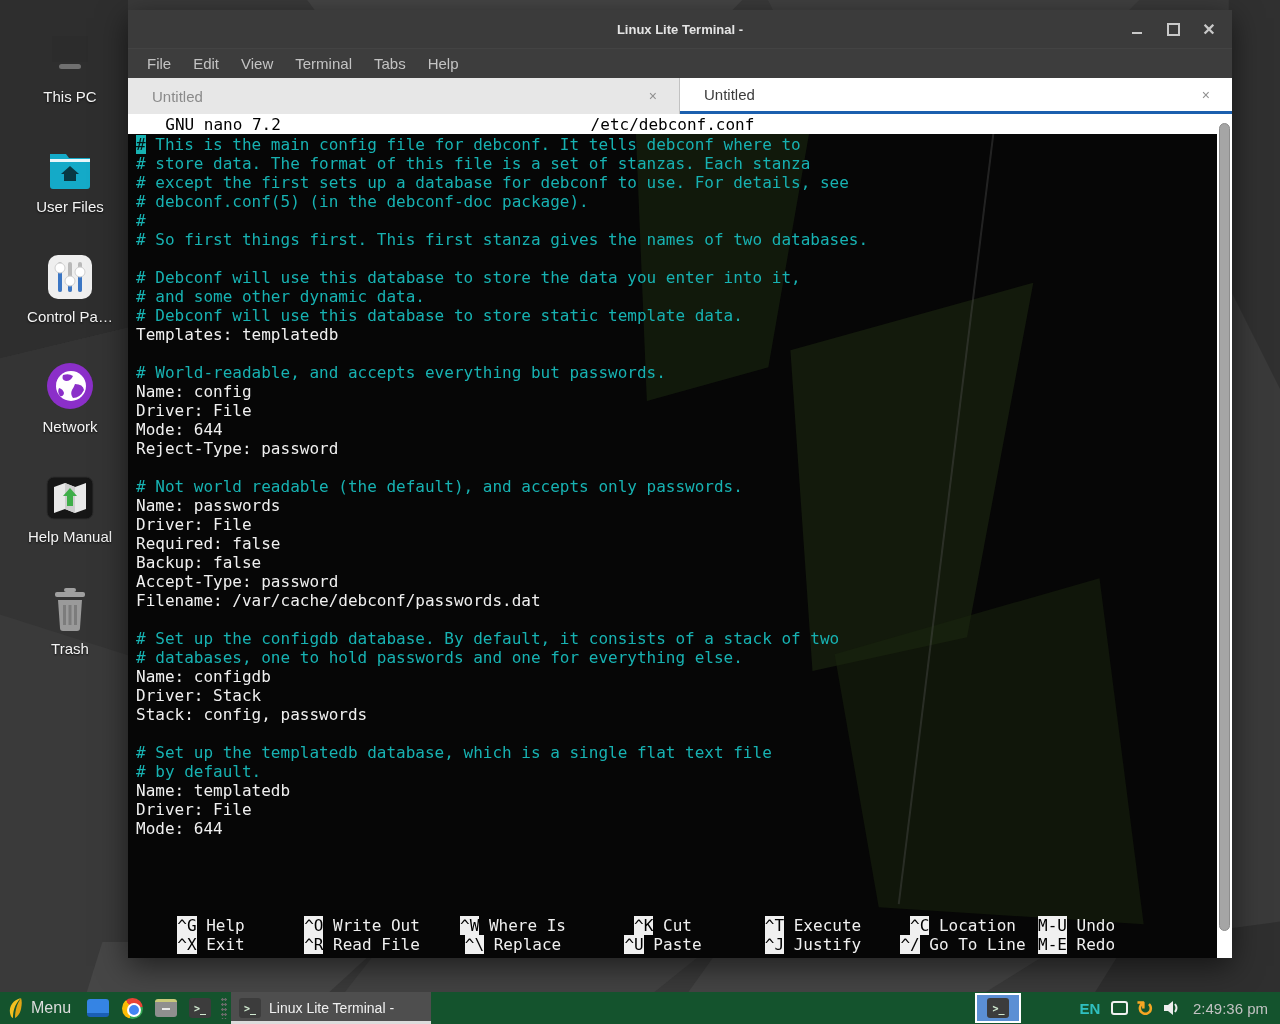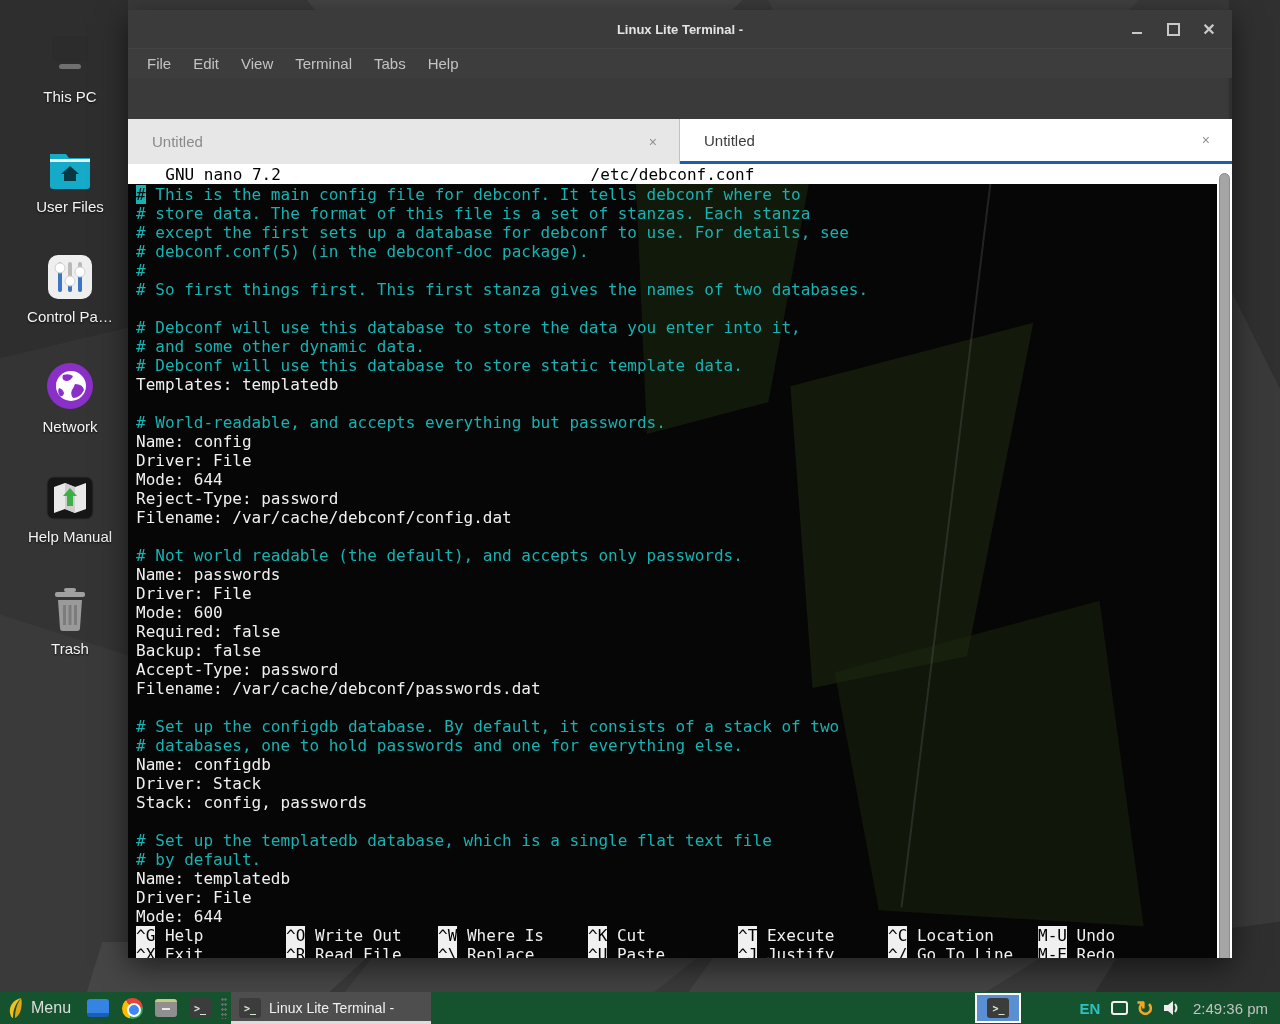--- a/index.html
+++ b/index.html
@@ -43,21 +43,21 @@
              align-items:center; justify-content:center; cursor:default; }
   .wb-min::after  { content:""; width:10px; border-bottom:2px solid #c9c9c9; margin-top:8px; }
   .wb-max::after  { content:""; width:9px; height:9px; border:2px solid #c9c9c9; }
   .wb-close { font-size:16px; font-weight:bold; }
 
   .menubar { height:30px; background:#3d3d3d; display:flex; align-items:center;
              padding-left:8px; flex:0 0 auto; border-top:1px solid #434343; }
   .menu-item { color:#c3c3c3; font-size:15px; padding:0 11px; height:100%;
                display:flex; align-items:center; cursor:default; }
 
-  .tabbar { height:45px; display:flex; flex:0 0 auto; background:#a3a3a3;margin-top:41px; }
+  .tabbar { height:36px; display:flex; flex:0 0 auto; background:#a3a3a3; }
   .tab { flex:1 1 50%; display:flex; align-items:center; position:relative; padding-left:24px; }
   .tab-inactive { background:#e7e7e7; border-right:1px solid #c2c2c2; }
   .tab-inactive .tab-label { color:#8a8a8a; }
   .tab-active { background:#ffffff; border-bottom:3px solid #1b5fae; }
   .tab-active .tab-label { color:#3b3b3b; }
   .tab-label { font-size:15px; }
   .tab-close { position:absolute; right:22px; font-size:14px; color:#8f8f8f; cursor:default; }
 
   
   .terminal { flex:1 1 auto; display:flex; background:#060606; position:relative; overflow:hidden; }
@@ -67,21 +67,21 @@
                align-items:center; flex:0 0 auto; }
   .nano-ver { margin-left:18px; white-space:pre; }
   .nano-file { position:absolute; left:0; right:0; text-align:center; }
   .term-lines { flex:1 1 auto; padding:1px 0 0 8px; position:relative; }
   .tline { height:19px; line-height:19px; white-space:pre; color:#f0f0f0; }
   .tline.comment { color:#17b2b2; }
   .cursor { background:#17b2b2; color:#041414; }
 
   .shortcuts { flex:0 0 auto; padding:0 0 4px 8px; }
   .srow { display:flex; height:19px; line-height:19px; }
-  .scol { flex:0 0 150px; white-space:pre; color:#f0f0f0; overflow:visible; }
+  .scol { flex:0 0 150px; white-space:pre; color:#f0f0f0; overflow:visible;text-align:center; }
   .scol:nth-child(2){ flex-basis:152px; } .scol:last-child{ flex-basis:auto; }
   .skey { background:#f0f0f0; color:#000; }
 
   .watermark { position:absolute; inset:0; z-index:1; pointer-events:none; }
   .wm { position:absolute; inset:0; }
   .wm1 { background:#1c2a10; opacity:.55; clip-path:polygon(46% 2%,62% 0%,58% 30%,47% 34%); }
   .wm2 { background:#202e12; opacity:.5;  clip-path:polygon(60% 28%,82% 20%,76% 62%,62% 66%); }
   .wm3 { background:#1a260e; opacity:.5;  clip-path:polygon(64% 64%,88% 55%,92% 96%,68% 94%); }
   .wmline { position:absolute; left:74%; top:2%; width:2px; height:92%;
             background:#5a5a5a; opacity:.35; transform:rotate(7deg); }
@@ -275,26 +275,24 @@
           <div class="tline comment"># Debconf will use this database to store the data you enter into it,</div>
           <div class="tline comment"># and some other dynamic data.</div>
           <div class="tline comment"># Debconf will use this database to store static template data.</div>
           <div class="tline">Templates: templatedb</div>
           <div class="tline">&nbsp;</div>
           <div class="tline comment"># World-readable, and accepts everything but passwords.</div>
           <div class="tline">Name: config</div>
           <div class="tline">Driver: File</div>
           <div class="tline">Mode: 644</div>
           <div class="tline">Reject-Type: password</div>
-          <div class="tline">Filename: /var/cache/debconf/config.dat</div>
           <div class="tline">&nbsp;</div>
           <div class="tline comment"># Not world readable (the default), and accepts only passwords.</div>
           <div class="tline">Name: passwords</div>
           <div class="tline">Driver: File</div>
-          <div class="tline">Mode: 600</div>
           <div class="tline">Required: false</div>
           <div class="tline">Backup: false</div>
           <div class="tline">Accept-Type: password</div>
           <div class="tline">Filename: /var/cache/debconf/passwords.dat</div>
           <div class="tline">&nbsp;</div>
           <div class="tline comment"># Set up the configdb database. By default, it consists of a stack of two</div>
           <div class="tline comment"># databases, one to hold passwords and one for everything else.</div>
           <div class="tline">Name: configdb</div>
           <div class="tline">Driver: Stack</div>
           <div class="tline">Stack: config, passwords</div>

